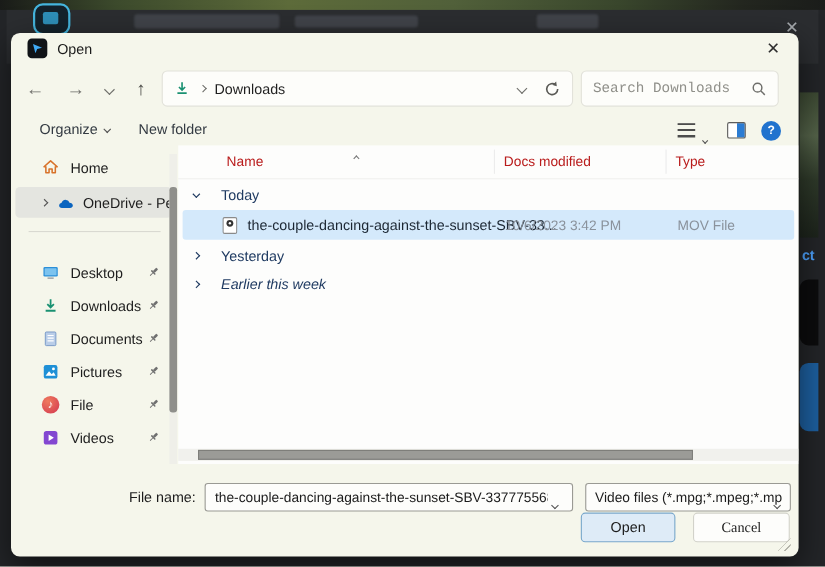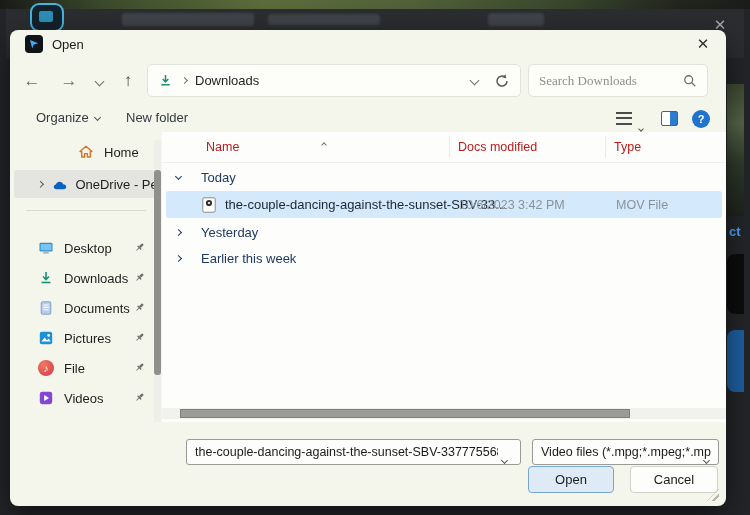--- a/index.html
+++ b/index.html
@@ -39,37 +39,37 @@
   .chev.down { transform:rotate(45deg); }
   .chev.right { transform:rotate(-45deg); }
   .chev.up { transform:rotate(-135deg); }
   .addressbar { position:absolute; left:137px; top:34px; width:374px; height:33px; background:#fdfdfa;
     border:1px solid #e2e2da; border-radius:5px; display:flex; align-items:center; padding:0 10px; }
   .addr-text { font-size:13px; color:#1f1f1f; margin-left:8px; }
   .addr-right { position:absolute; right:10px; display:flex; align-items:center; gap:16px; }
   .searchbar { position:absolute; left:518px; top:34px; width:180px; height:33px; background:#fdfdfa;
     border:1px solid #e2e2da; border-radius:5px; display:flex; align-items:center; padding:0 10px; }
   .searchbar input { border:none; outline:none; background:transparent; font-size:13px; color:#333; width:140px;
-    font-family:Liberation Serif, serif; }
+    font-family:Liberation Mono, monospace; }
   .searchbar input::placeholder { color:#8f8f89; }
 
   
   .toolbar-item { position:absolute; top:80px; font-size:13px; color:#333a42; display:flex; align-items:center; gap:6px; }
   .viewicon { position:absolute; top:82px; }
   .listlines { width:16px; height:13px; background:repeating-linear-gradient(#4c4c4c 0 2px, transparent 2px 5.5px); }
   .panelicon { width:17px; height:15px; border:1.5px solid #5c5c5c; border-radius:2px; background:linear-gradient(90deg,#fff 0 52%,#2b7cd3 52% 100%); }
   .helpicon { width:18px; height:18px; border-radius:50%; background:#2173ce; color:#fff; font-size:11px; font-weight:bold;
     display:flex; align-items:center; justify-content:center; }
 
   
   .main { position:absolute; left:0; top:102px; width:716px; height:290px; overflow:hidden; }
   .sidebar { position:absolute; left:0; top:0; width:152px; height:290px; padding-top:8px; overflow:hidden; }
   .sbitem { display:flex; align-items:center; height:30px; padding-left:28px; gap:10px; font-size:13px; color:#1e1e1e; position:relative; }
   .sbitem .pin { position:absolute; right:16px; top:8px; }
-  .sb-home { height:24px;margin-left:40px; }
+  .sb-home { height:24px; }
   .sb-onedrive { height:28px; margin-top:6px; background:#e4e5e0; border-radius:4px; margin-left:4px; margin-right:6px; padding-left:24px; gap:8px; }
   .sb-onedrive .exp { margin-right:2px; }
   .sb-label-clip { width:92px; overflow:hidden; white-space:nowrap; }
   .sb-divider { height:1px; background:#d9d9d1; margin:12px 16px 22px 16px; }
   .sb-scroll { position:absolute; left:144px; top:8px; width:7px; height:282px; background:#efefe9; }
   .sb-thumb { position:absolute; left:0; top:30px; width:7px; height:205px; background:#8f8f8b; border-radius:3px; }
 
   .list { position:absolute; left:152px; top:0; width:564px; height:290px; background:#fdfdfc; }
   .colhead { position:absolute; top:8px; font-size:12.5px; color:#b91c1c; }
   .sortcaret { position:absolute; left:160px; top:1px; }
@@ -89,21 +89,21 @@
   .fn-input { position:absolute; left:176px; top:409px; width:335px; height:26px; background:#fdfdfb; border:1px solid #9a9a94;
     border-radius:3px; font-size:12.5px; color:#1b1b1b; padding:0 22px 0 8px; font-family:"Liberation Sans", sans-serif; }
   .fn-chev { position:absolute; left:492px; top:419px; }
   .ft-select { position:absolute; left:522px; top:409px; width:187px; height:26px; background:#fdfdfb; border:1px solid #9a9a94;
     border-radius:3px; display:flex; align-items:center; padding:0 8px; font-size:12.5px; color:#1b1b1b;
     white-space:nowrap; overflow:hidden; }
   .ft-chev { position:absolute; left:694px; top:419px; }
   .btn { position:absolute; top:436px; height:27px; border-radius:4px; font-size:13px; color:#1b1b1b;
     display:flex; align-items:center; justify-content:center; }
   .btn-open { left:518px; width:86px; background:#deebf7; border:1px solid #78a7cb; }
-  .btn-cancel { left:620px; width:88px; background:#fdfdfb; border:1px solid #d2d2ca; }
+  .btn-cancel { left:620px; width:88px; background:#fdfdfb; border:1px solid #d2d2ca;font-family:Liberation Serif, serif; }
   .grip { position:absolute; left:697px; top:459px; width:12px; height:12px;
     background:repeating-linear-gradient(135deg, transparent 0 3px, #b4b4aa 3px 4.5px); clip-path:polygon(100% 0,100% 100%,0 100%); }
 </style>
 </head>
 <body>
 
 <div>
   <div class="bg-titlebar"></div>
   <div class="bg-topstrip"></div>
   <div class="bg-appicon"></div>
@@ -322,31 +322,32 @@
         <span class="fname">the-couple-dancing-against-the-sunset-SBV-33...</span>
         <span class="fdate">10/6/2023 3:42 PM</span>
         <span class="ftype">MOV File</span>
       </div>
 
       <div class="group" style="left:14px;top:93px;">
         <span class="chev right" style="width:5px;height:5px;border-color:#1f3a61;"></span>
         <span>Yesterday</span>
       </div>
 
-      <div class="group" style="left:14px;top:119px;">
+      <div class="group" style="left:14px;top:119px;font-style:italic;">
         <span class="chev right" style="width:5px;height:5px;border-color:#1f3a61;"></span>
         <span>Earlier this week</span>
       </div>
 
       <div class="hscroll">
         <div class="hthumb"></div>
       </div>
     </div>
   </div>
 
+  <div class="fn-label">File name:</div>
   <input class="fn-input" type="text" value="the-couple-dancing-against-the-sunset-SBV-337775568-HD" style="">
   <span class="fn-chev"><span class="chev down" style="width:5px;height:5px;border-color:#555;"></span></span>
   <div class="ft-select">
     <span>Video files (*.mpg;*.mpeg;*.mp</span>
   </div>
   <span class="ft-chev"><span class="chev down" style="width:5px;height:5px;border-color:#555;"></span></span>
 
   <div class="btn btn-open">Open</div>
   <div class="btn btn-cancel">Cancel</div>
   <div class="grip"></div>

